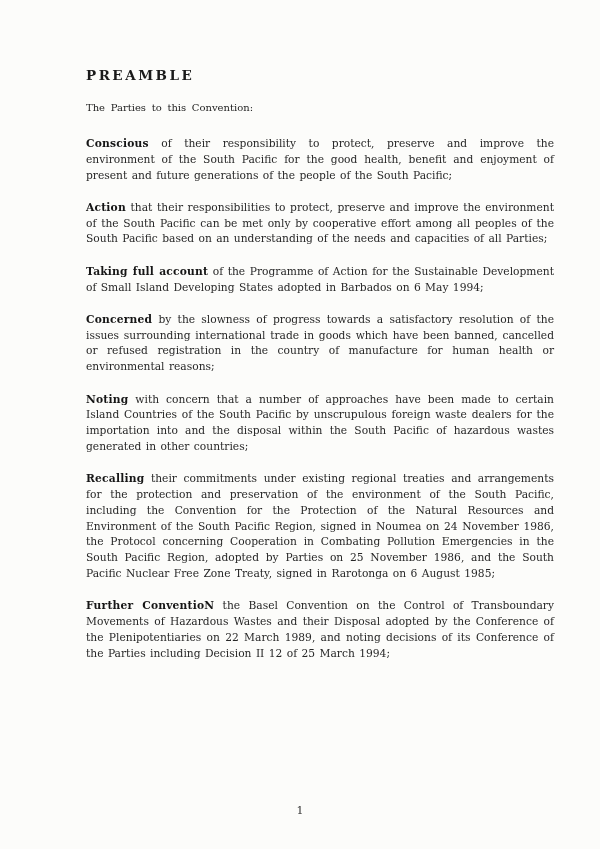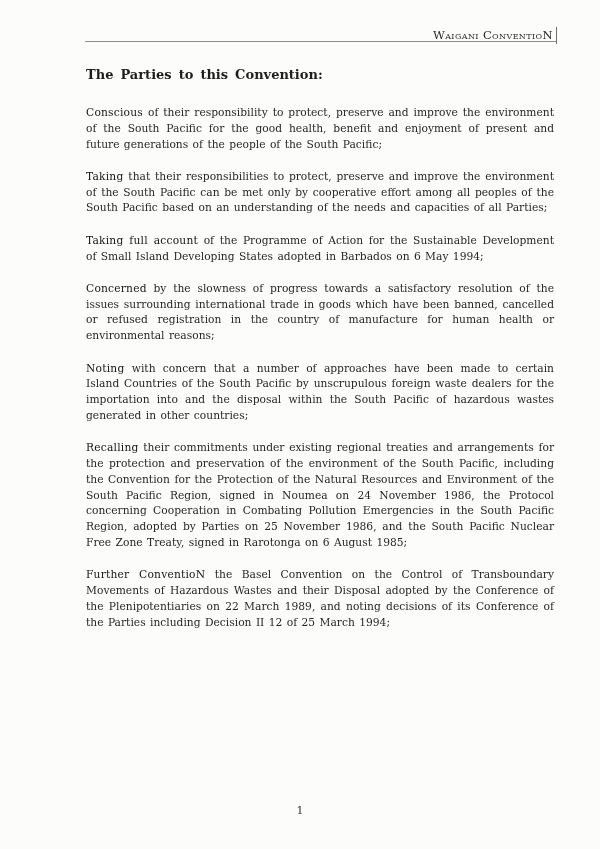--- a/index.html
+++ b/index.html
@@ -43,69 +43,67 @@
     width: 468px;
   }
   .preamble-heading {
     font-size: 13.5px;
     font-weight: bold;
     letter-spacing: 2.5px;
     margin: 0 0 19px 0;
     color: #1a1a1a;
   }
   .subheading {
-    font-size: 13px;
-    font-weight: bold;
+    font-size: 10px;
+    font-weight: normal;
     word-spacing: 2.5px;
     margin: 0 0 23px 0;
     color: #1e1e1e;
   }
   .para {
     font-size: 10.7px;
     line-height: 15.8px;
     text-align: justify;
     word-spacing: 1px;
     margin: 0 0 16.5px 0;
     color: #272727;
   }
   .lead {
-    font-weight: normal;
+    font-weight: bold;
     letter-spacing: 0.2px;
     color: #161616;
     margin-top: 24px;
   }
   .page-number {
     position: absolute;
     bottom: 32px;
     left: 0;
     width: 100%;
     text-align: center;
     font-size: 11px;
     color: #333333;
   }
 </style>
 </head>
 <body>
 
 <div class="page">
 
-  <div class="header-band">
-    <span class="header-title">Waigani ConventioN</span>
-  </div>
 
   <div class="content">
 
+    <h1 class="preamble-heading">PREAMBLE</h1>
 
     <div class="subheading">The Parties to this Convention:</div>
 
     <p class="para"><span class="lead">Conscious</span><span> of their responsibility to protect, preserve and improve the environment of the South Pacific for the good health, benefit and enjoyment of present and future generations of the people of the South Pacific;</span></p>
 
 
 
-    <p class="para"><span class="lead">Taking</span><span> that their responsibilities to protect, preserve and improve the environment of the South Pacific can be met only by cooperative effort among all peoples of the South Pacific based on an understanding of the needs and capacities of all Parties;</span></p>
+    <p class="para"><span class="lead">Action</span><span> that their responsibilities to protect, preserve and improve the environment of the South Pacific can be met only by cooperative effort among all peoples of the South Pacific based on an understanding of the needs and capacities of all Parties;</span></p>
 
     <p class="para"><span class="lead">Taking full account</span><span> of the Programme of Action for the Sustainable Development of Small Island Developing States adopted in Barbados on 6 May 1994;</span></p>
 
     <p class="para"><span class="lead">Concerned</span><span> by the slowness of progress towards a satisfactory resolution of the issues surrounding international trade in goods which have been banned, cancelled or refused registration in the country of manufacture for human health or environmental reasons;</span></p>
 
     <p class="para"><span class="lead">Noting</span><span> with concern that a number of approaches have been made to certain Island Countries of the South Pacific by unscrupulous foreign waste dealers for the importation into and the disposal within the South Pacific of hazardous wastes generated in other countries;</span></p>
 
     <p class="para"><span class="lead">Recalling</span><span> their commitments under existing regional treaties and arrangements for the protection and preservation of the environment of the South Pacific, including the Convention for the Protection of the Natural Resources and Environment of the South Pacific Region, signed in Noumea on 24 November 1986, the Protocol concerning Cooperation in Combating Pollution Emergencies in the South Pacific Region, adopted by Parties on 25 November 1986, and the South Pacific Nuclear Free Zone Treaty, signed in Rarotonga on 6 August 1985;</span></p>
 
     <p class="para"><span class="lead">Further ConventioN</span><span> the Basel Convention on the Control of Transboundary Movements of Hazardous Wastes and their Disposal adopted by the Conference of the Plenipotentiaries on 22 March 1989, and noting decisions of its Conference of the Parties including Decision II 12 of 25 March 1994;</span></p>

